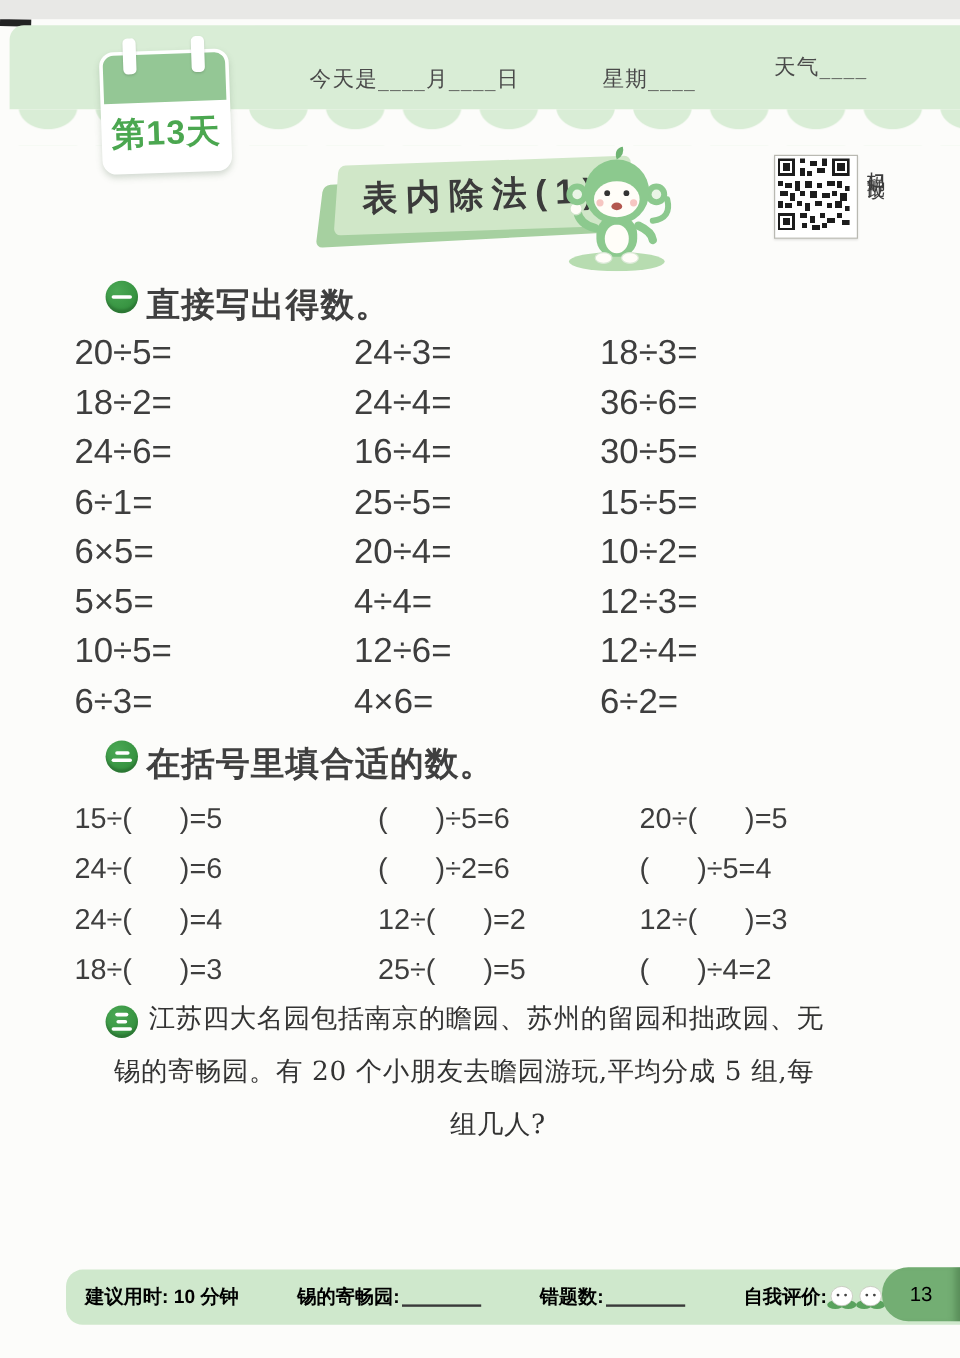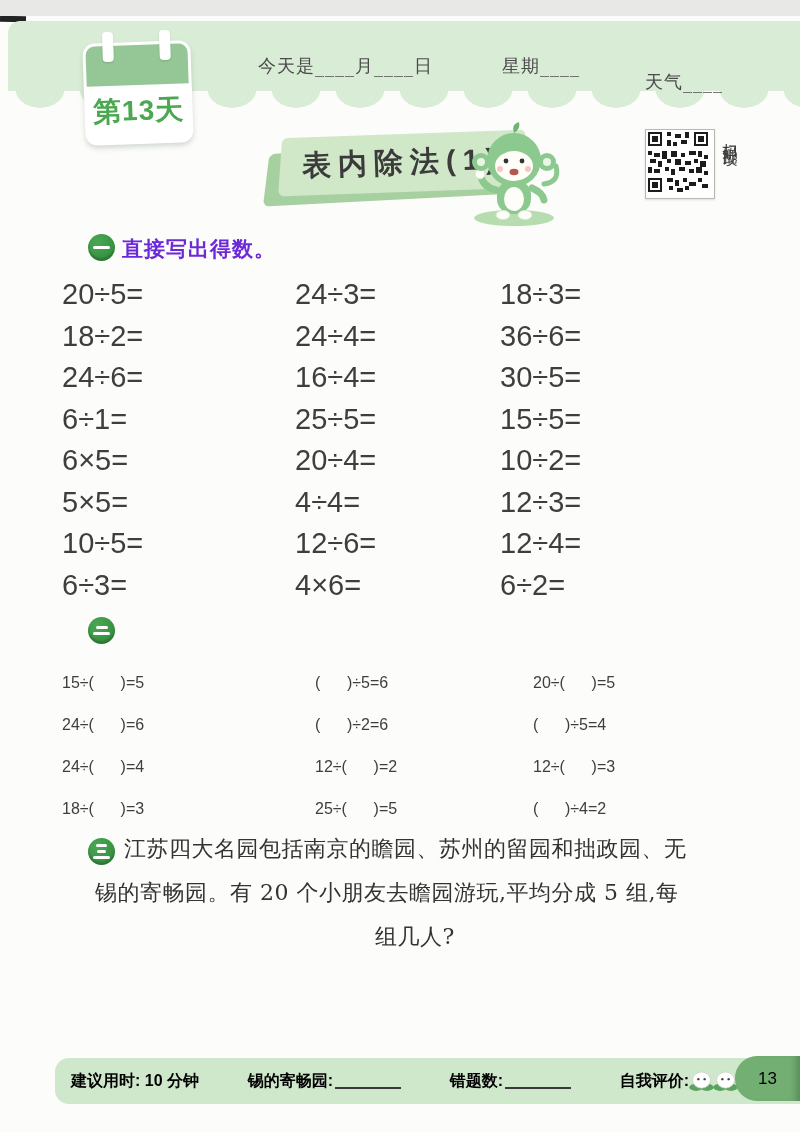--- a/index.html
+++ b/index.html
@@ -35,27 +35,27 @@
   .qr-wrap{position:absolute;left:645px;top:113px;display:flex;align-items:flex-start;}
   .qr-box{width:64px;height:64px;background:#fff;border:1px solid #b9b9b2;padding:2px;box-shadow:0 1px 2px rgba(0,0,0,.12);}
   .qr-label{writing-mode:vertical-rl;font-family:"DejaVu Serif",serif;font-size:15px;color:#3c3c3c;
             letter-spacing:3px;margin-left:5px;margin-top:2px;}
   
   .scircle{position:absolute;width:27px;height:27px;border-radius:50%;
            background:radial-gradient(circle at 35% 30%,#4aa854,#35913f 70%);
            box-shadow:inset 0 -3px 2px rgba(0,0,0,.18);display:flex;flex-direction:column;
            align-items:center;justify-content:center;gap:3px;}
   .sbar{background:#fff;border-radius:2px;height:3px;}
-  .sheading{position:absolute;font-size:21px;font-weight:bold;color:#6d28d9;letter-spacing:1px;}
+  .sheading{position:absolute;font-size:28px;font-weight:bold;color:#404040;letter-spacing:1px;}
   
   .grid{position:absolute;display:grid;white-space:pre;}
   .grid1{left:62px;top:258px;width:680px;grid-template-columns:233px 205px 1fr;grid-auto-rows:41.5px;
          font-size:29px;}
   .grid2{left:62px;top:646px;width:690px;grid-template-columns:253px 218px 1fr;grid-auto-rows:42px;
-         font-size:16px;}
+         font-size:24px;}
   .grid .cell{display:flex;align-items:center;color:#3e3e3e;}
   
   .wp-line{position:absolute;left:95px;width:640px;font-family:"DejaVu Serif",serif;font-size:22px;
            color:#333;letter-spacing:.5px;white-space:pre;}
   
   .foot-pill{position:absolute;left:55px;top:1042px;width:772px;height:46px;background:#cfe8cc;
              border-radius:14px;display:flex;align-items:center;padding:0 16px;box-sizing:border-box;
              font-size:16px;font-weight:bold;color:#000000;}
   .blank{display:inline-block;width:66px;border-bottom:2px solid #3a3a3a;height:14px;margin-left:2px;}
   .foot-item{display:flex;align-items:center;white-space:nowrap;}
@@ -68,21 +68,21 @@
 </style>
 </head>
 <body>
 
 <div class="page">
   <div class="scan-mark"></div>
 
   <div class="band"></div>
   <div class="hdr-text" style="left:258px;top:38px;">今天是____月____日</div>
   <div class="hdr-text" style="left:502px;top:38px;">星期____</div>
-  <div class="hdr-text" style="left:645px;top:54px;">天气____</div>
+  <div class="hdr-text" style="left:645px;top:28px;">天气____</div>
 
   <div class="cal">
     <div class="cal-tab l"></div>
     <div class="cal-tab r"></div>
     <div class="cal-top"></div>
     <div class="cal-label">第13天</div>
   </div>
 
   <div class="banner-wrap">
     <div class="banner-shadow"></div>
@@ -178,20 +178,21 @@
   <div class="scircle" style="left:88px;top:218px;">
     <span class="sbar" style="width:17px;"></span>
   </div>
   <div class="sheading" style="left:122px;top:219px;">直接写出得数。</div>
   <div class="grid grid1"><span class="cell">20÷5=</span><span class="cell">24÷3=</span><span class="cell">18÷3=</span><span class="cell">18÷2=</span><span class="cell">24÷4=</span><span class="cell">36÷6=</span><span class="cell">24÷6=</span><span class="cell">16÷4=</span><span class="cell">30÷5=</span><span class="cell">6÷1=</span><span class="cell">25÷5=</span><span class="cell">15÷5=</span><span class="cell">6×5=</span><span class="cell">20÷4=</span><span class="cell">10÷2=</span><span class="cell">5×5=</span><span class="cell">4÷4=</span><span class="cell">12÷3=</span><span class="cell">10÷5=</span><span class="cell">12÷6=</span><span class="cell">12÷4=</span><span class="cell">6÷3=</span><span class="cell">4×6=</span><span class="cell">6÷2=</span></div>
 
   <div class="scircle" style="left:88px;top:601px;">
     <span class="sbar" style="width:12px;"></span>
       <span class="sbar" style="width:17px;"></span>
   </div>
+  <div class="sheading" style="left:122px;top:602px;">在括号里填合适的数。</div>
   <div class="grid grid2"><span class="cell">15÷(      )=5</span><span class="cell">(      )÷5=6</span><span class="cell">20÷(      )=5</span><span class="cell">24÷(      )=6</span><span class="cell">(      )÷2=6</span><span class="cell">(      )÷5=4</span><span class="cell">24÷(      )=4</span><span class="cell">12÷(      )=2</span><span class="cell">12÷(      )=3</span><span class="cell">18÷(      )=3</span><span class="cell">25÷(      )=5</span><span class="cell">(      )÷4=2</span></div>
 
   <div class="scircle" style="left:88px;top:822px;">
     <span class="sbar" style="width:11px;"></span>
       <span class="sbar" style="width:9px;"></span>
       <span class="sbar" style="width:17px;"></span>
   </div>
   <div class="wp-line" style="top:818px;padding-left:29px;">江苏四大名园包括南京的瞻园、苏州的留园和拙政园、无</div>
   <div class="wp-line" style="top:862px;">锡的寄畅园。有 20 个小朋友去瞻园游玩,平均分成 5 组,每</div>
   <div class="wp-line" style="top:906px;text-align:center;">组几人?</div>

